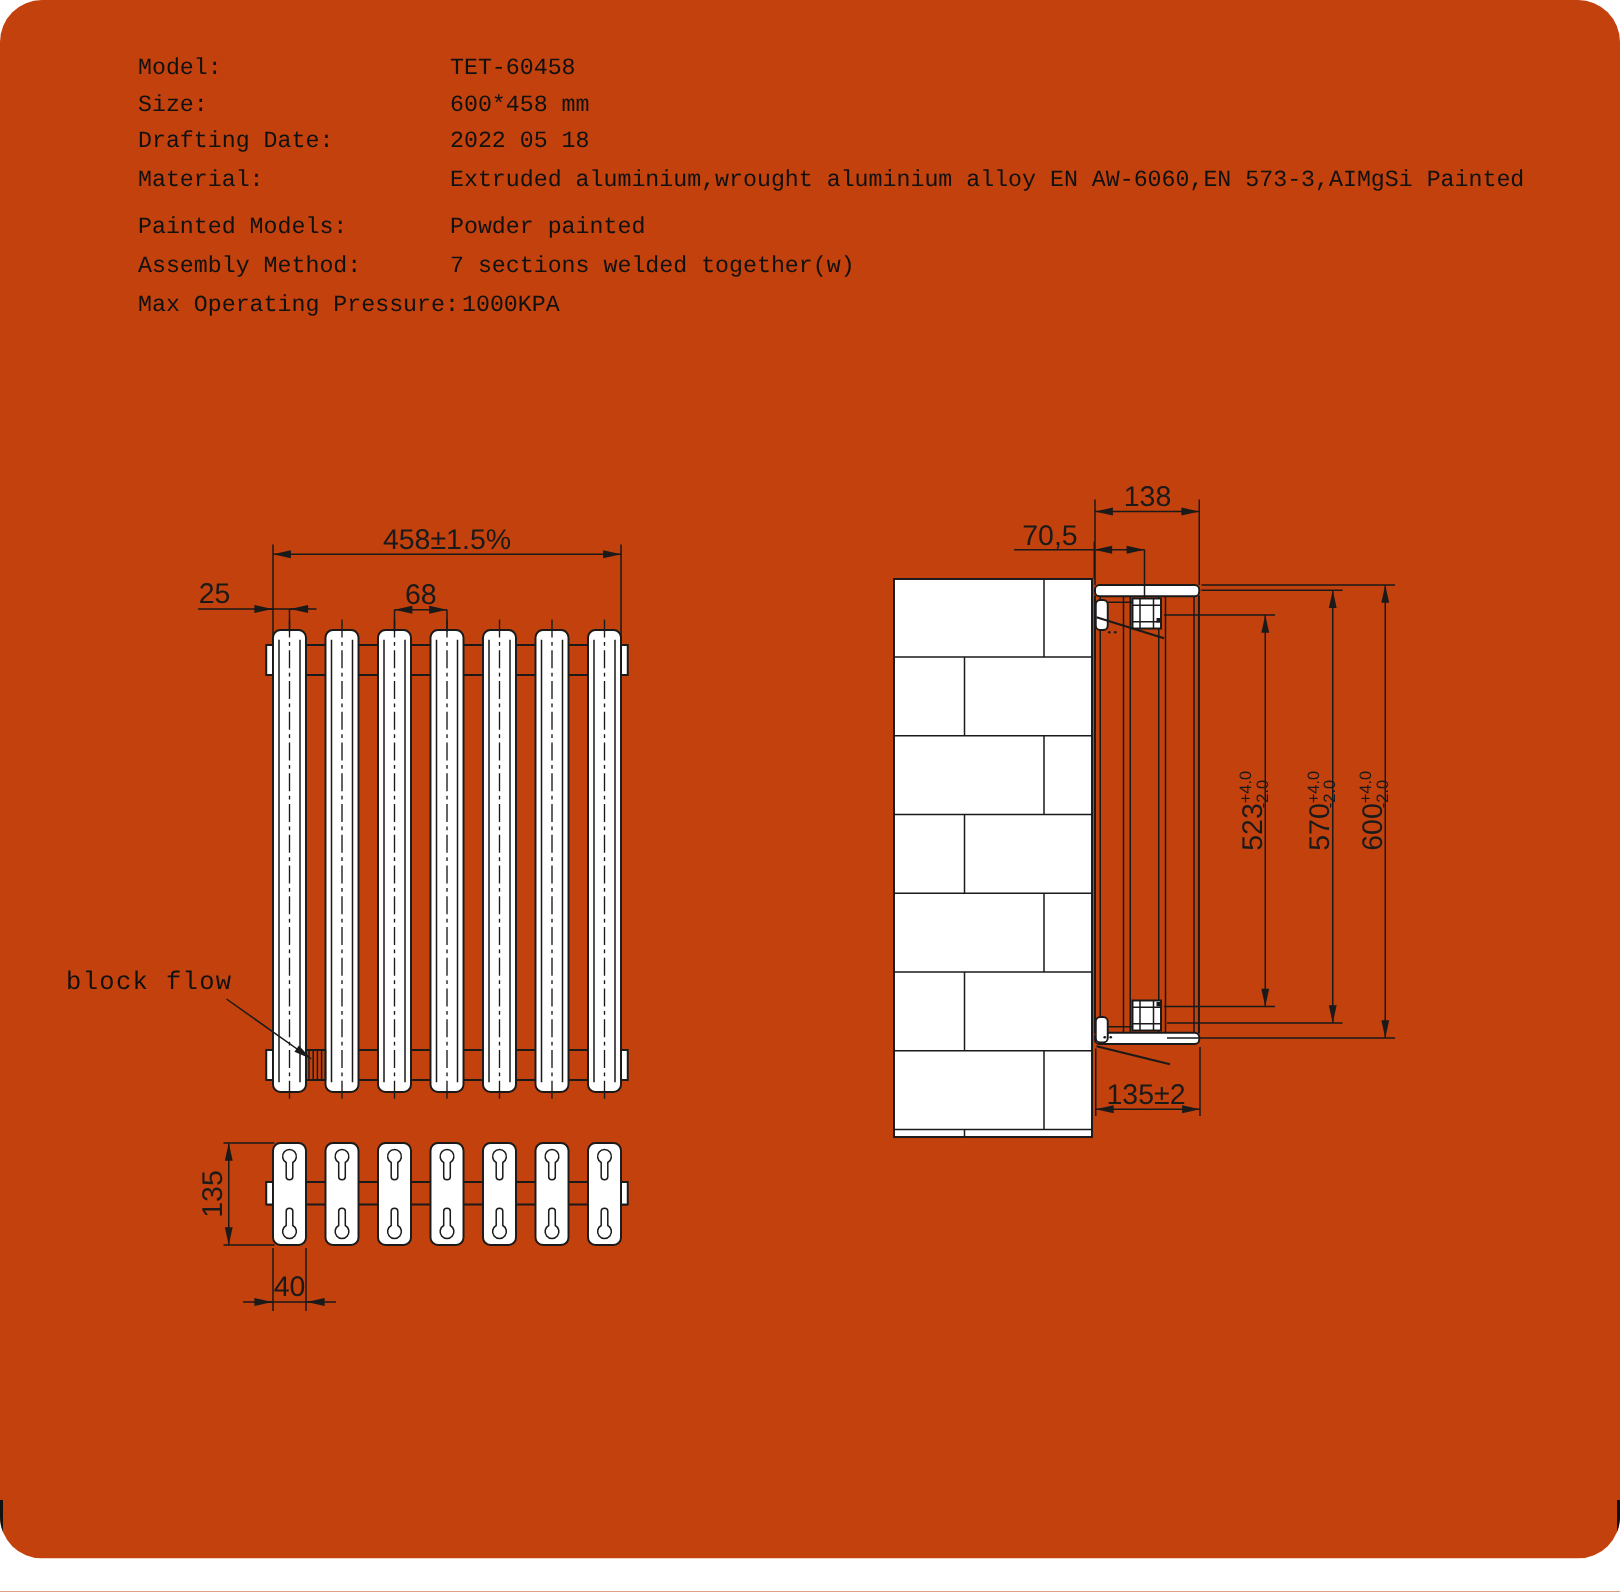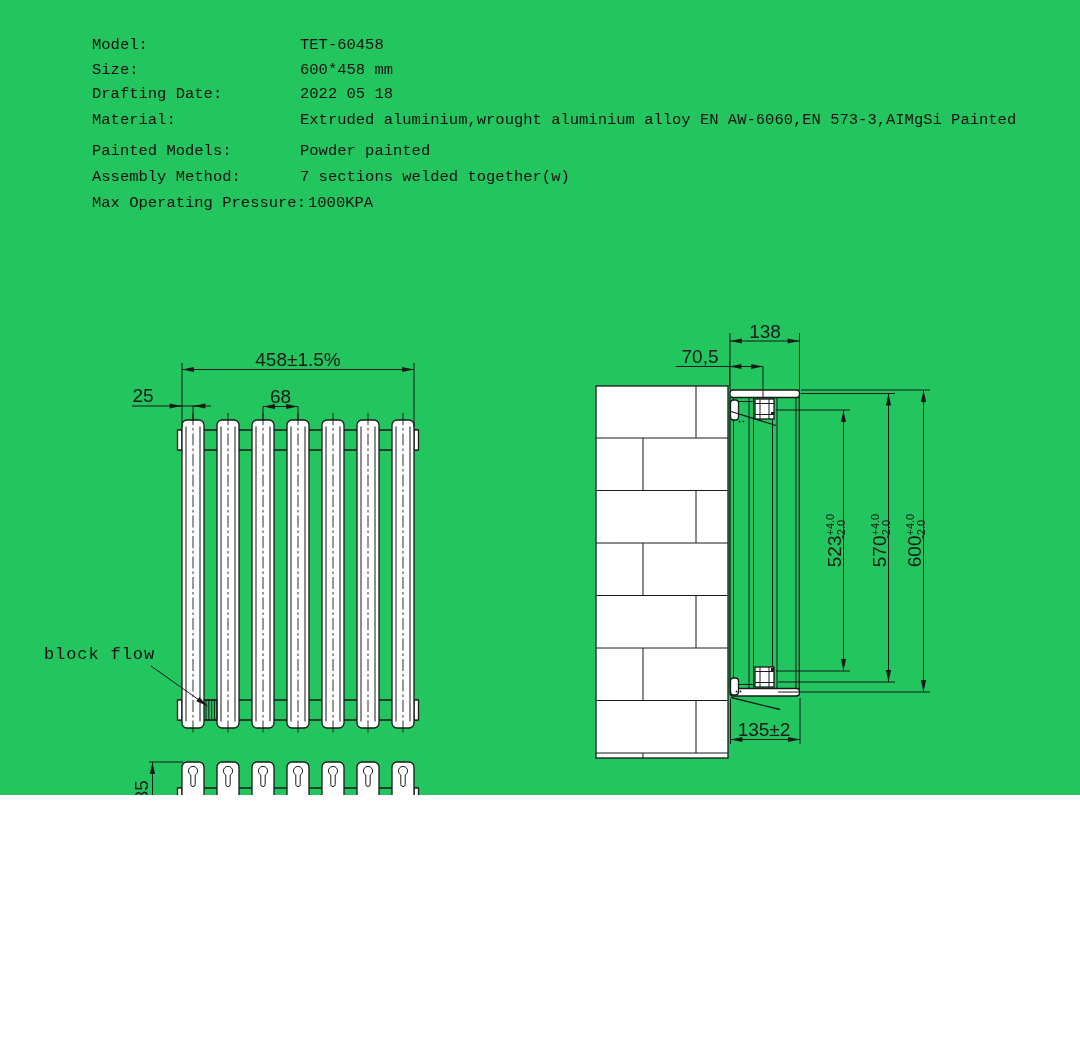--- a/index.html
+++ b/index.html
@@ -1,16 +1,16 @@
 <!DOCTYPE html>
 <html><head>
 <meta charset="utf-8">
 <style>
   html,body{margin:0;padding:0;background:#fff;}
-  .stage{position:relative;width:1080px;height:795px;background:#22c55e;overflow:hidden;}
+  .stage{position:relative;width:1080px;height:1039px;background:#c2410c;overflow:hidden;border-radius:28px;}
   svg{display:block;}
   .ln{stroke:#1a1a1a;stroke-width:1.3;fill:none;stroke-linecap:butt;}
   .wf{fill:#ffffff;}
   .thin{stroke:#1a1a1a;stroke-width:1;fill:none;}
   .cl{stroke:#1a1a1a;stroke-width:0.9;fill:none;stroke-dasharray:12 3 2.5 3;}
   .dim{font-family:"Liberation Sans",sans-serif;font-size:19px;fill:#1a1a1a;}
   .tol{font-size:11px;}
   .spec{font-family:"Liberation Mono","DejaVu Sans Mono",monospace;font-size:15.5px;fill:#111;}
   .blk{font-family:"Liberation Mono","DejaVu Sans Mono",monospace;font-size:17px;letter-spacing:0.9px;fill:#111;}
 </style>

